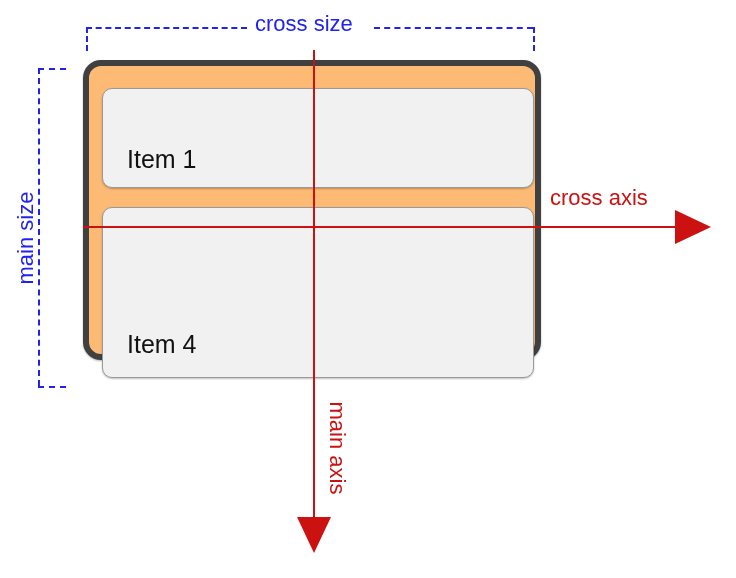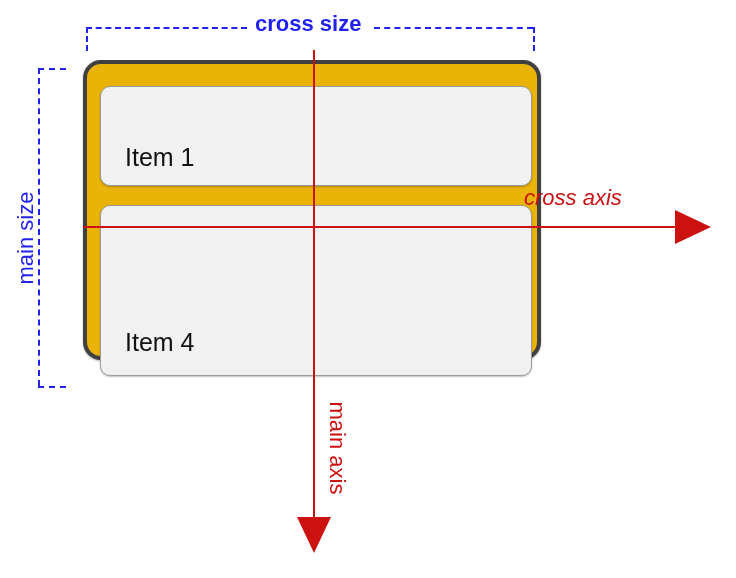--- a/index.html
+++ b/index.html
@@ -19,22 +19,22 @@
   }
 
   
   .flex-container {
     position: absolute;
     left: 83px;
     top: 60px;
     width: 458px;
     height: 300px;
     box-sizing: border-box;
-    background: #eab308;
-    border: 4px solid #404040;
+    background: #fdba74;
+    border: 6px solid #404040;
     border-radius: 18px;
     box-shadow: 0 1px 2px rgba(0,0,0,0.30);
     padding: 13px;
   }
 
   .flex-item {
     position: absolute;
     left: 13px;
     width: 432px;
     box-sizing: border-box;
@@ -90,21 +90,20 @@
   .dim-label {
     position: absolute;
     color: #2222ee;
     font-size: 22px;
     line-height: 1;
     white-space: nowrap;
   }
   #cross-size-label {
     left: 255px;
     top: 13px;
-    font-weight: bold;
   }
   #main-size-label {
     left: 26px;
     top: 238px;
     transform: translate(-50%, -50%) rotate(-90deg);
     transform-origin: center center;
   }
 
   
   .axis-line {
@@ -144,23 +143,22 @@
   }
 
   .axis-label {
     position: absolute;
     color: #cc1111;
     font-size: 22px;
     line-height: 1;
     white-space: nowrap;
   }
   #cross-axis-label {
-    left: 524px;
+    left: 550px;
     top: 187px;
-    font-style: italic;
   }
   #main-axis-label {
     left: 337px;
     top: 448px;
     transform: translate(-50%, -50%) rotate(90deg);
     transform-origin: center center;
   }
 </style>
 </head>
 <body>

